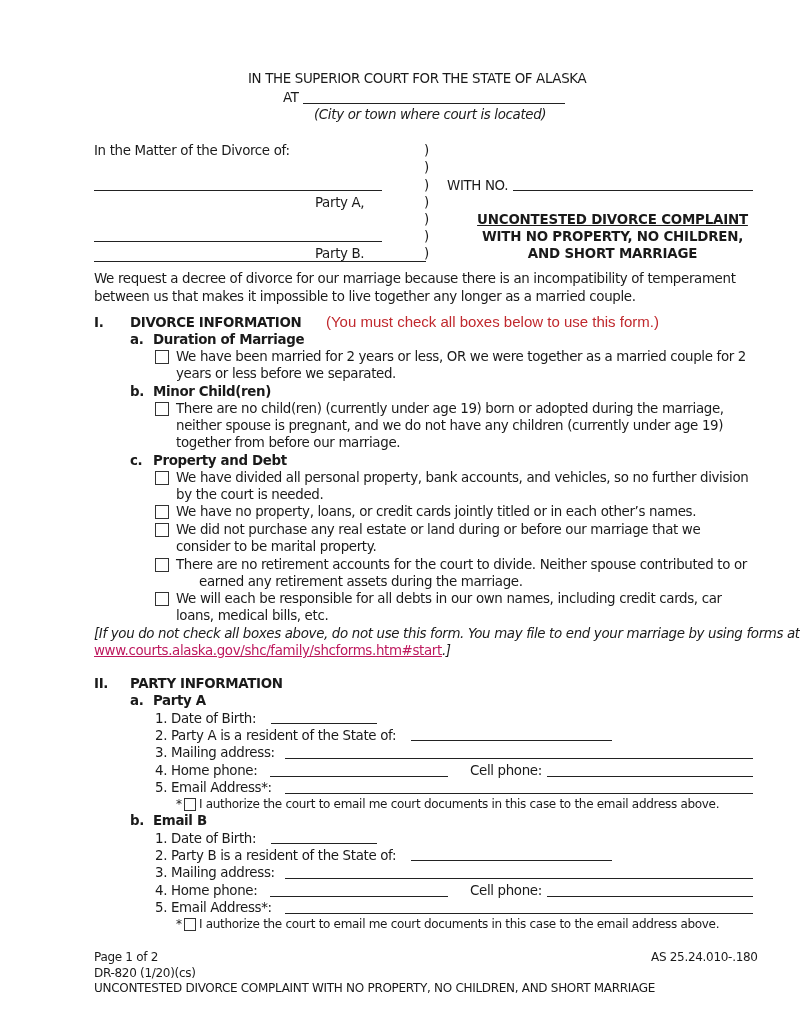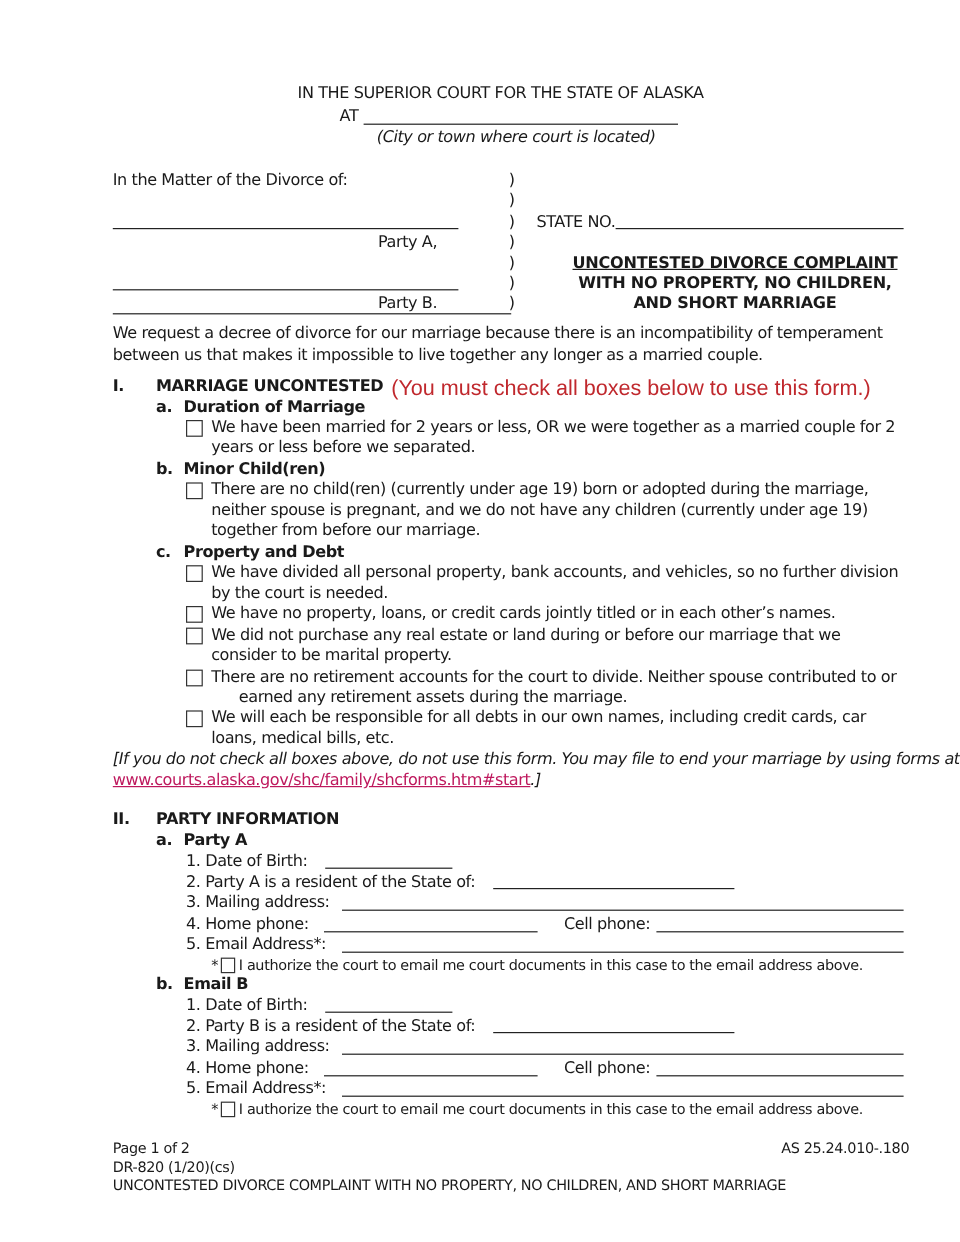--- a/index.html
+++ b/index.html
@@ -12,21 +12,21 @@
   .line { position: absolute; border-bottom: 1px solid #222; height: 0; }
   .center { text-align: center; }
   .bold { font-weight: bold; }
   .ital { font-style: italic; }
   .paren { position: absolute; left: 424px; }
   .cb {
     position: absolute; width: 14px; height: 14px; border: 1px solid #333;
     background: #fff; box-sizing: border-box;
   }
   .cb-small { width: 12px; height: 13px; }
-  .red { color: #c0282d; font-family: "Liberation Sans", sans-serif; letter-spacing: 0; font-size: 18px; }
+  .red { color: #c0282d; font-family: "Liberation Sans", sans-serif; letter-spacing: 0; font-size: 15px; }
   .link { color: #be185d; text-decoration: underline; }
   .title-bold { font-weight: bold; letter-spacing: -0.2px; }
   .footer { font-size: 12px; letter-spacing: -0.3px; }
 </style>
 </head>
 <body>
 
 <div class="abs" style="left:248px; top:71px;">IN THE SUPERIOR COURT FOR THE STATE OF ALASKA</div>
 <div class="abs" style="left:283px; top:90px;">AT</div>
 <div class="line" style="left:303px; top:103px; width:262px;"></div>
@@ -42,32 +42,32 @@
 <div class="paren abs" style="top:229px;">)</div>
 <div class="paren abs" style="top:246px;">)</div>
 
 <div class="line" style="left:94px; top:190px; width:288px;"></div>
 <div class="abs" style="left:315px; top:195px;">Party A,</div>
 
 <div class="line" style="left:94px; top:241px; width:288px;"></div>
 <div class="line" style="left:94px; top:261px; width:332px;"></div>
 <div class="abs" style="left:315px; top:246px;">Party B.</div>
 
-<div class="abs" style="left:447px; top:178px;">STATE NO.</div>
+<div class="abs" style="left:447px; top:178px;">WITH NO.</div>
 <div class="line" style="left:513px; top:190px; width:240px;"></div>
 
 <div class="abs title-bold center" style="left:460px; top:212px; width:305px;text-decoration:underline;">UNCONTESTED DIVORCE COMPLAINT</div>
 <div class="abs title-bold center" style="left:460px; top:229px; width:305px;">WITH NO PROPERTY, NO CHILDREN,</div>
 <div class="abs title-bold center" style="left:460px; top:246px; width:305px;">AND SHORT MARRIAGE</div>
 
 <div class="abs" style="left:94px; top:271px;">We request a decree of divorce for our marriage because there is an incompatibility of temperament</div>
 <div class="abs" style="left:94px; top:289px;">between us that makes it impossible to live together any longer as a married couple.</div>
 
 <div class="abs bold" style="left:94px; top:315px;">I.</div>
-<div class="abs bold" style="left:130px; top:315px;">MARRIAGE UNCONTESTED</div>
+<div class="abs bold" style="left:130px; top:315px;">DIVORCE INFORMATION</div>
 <div class="abs red" style="left:326px; top:313px;">(You must check all boxes below to use this form.)</div>
 
 <div class="abs bold" style="left:130px; top:332px;">a.</div>
 <div class="abs bold" style="left:153px; top:332px;">Duration of Marriage</div>
 <div class="cb" style="left:155px; top:350px;"></div>
 <div class="abs" style="left:176px; top:349px;">We have been married for 2 years or less, OR we were together as a married couple for 2</div>
 <div class="abs" style="left:176px; top:366px;">years or less before we separated.</div>
 
 <div class="abs bold" style="left:130px; top:384px;">b.</div>
 <div class="abs bold" style="left:153px; top:384px;">Minor Child(ren)</div>

